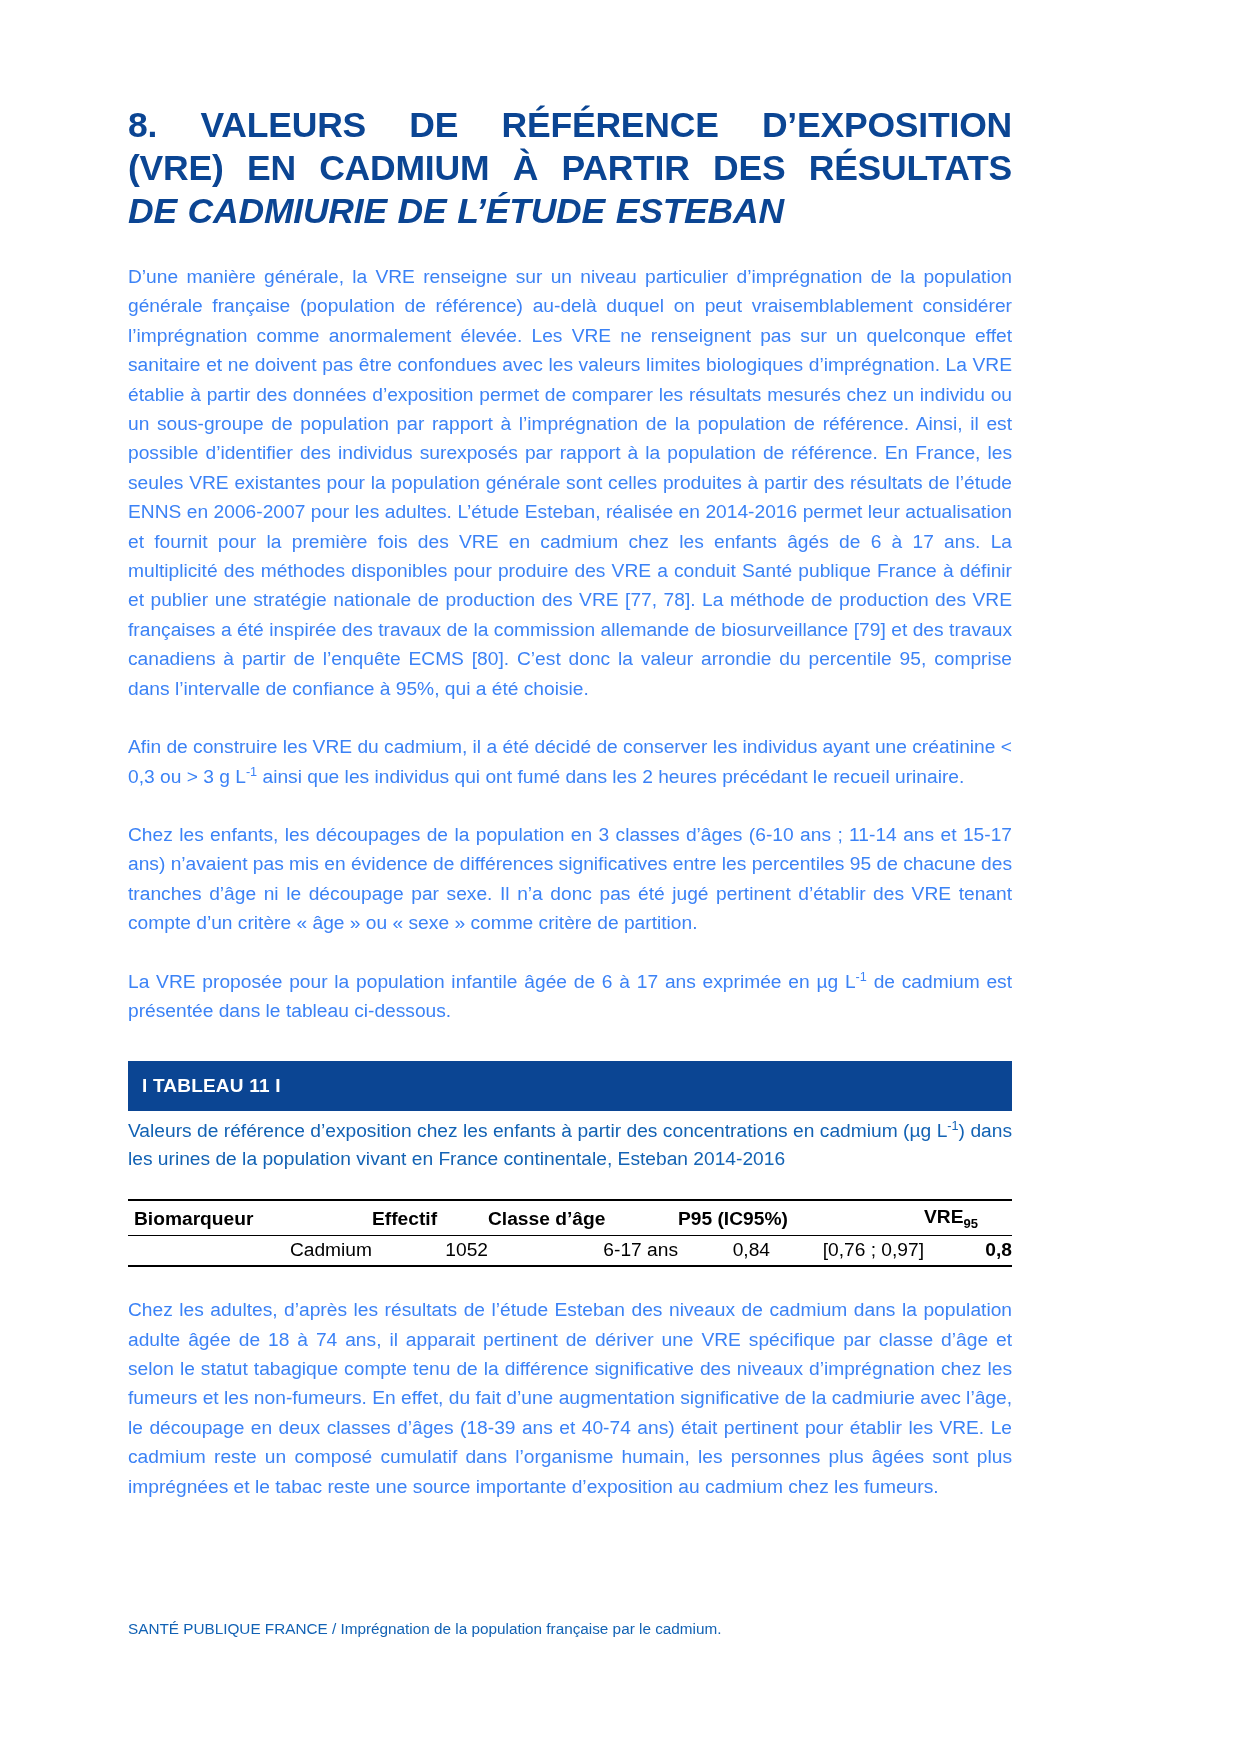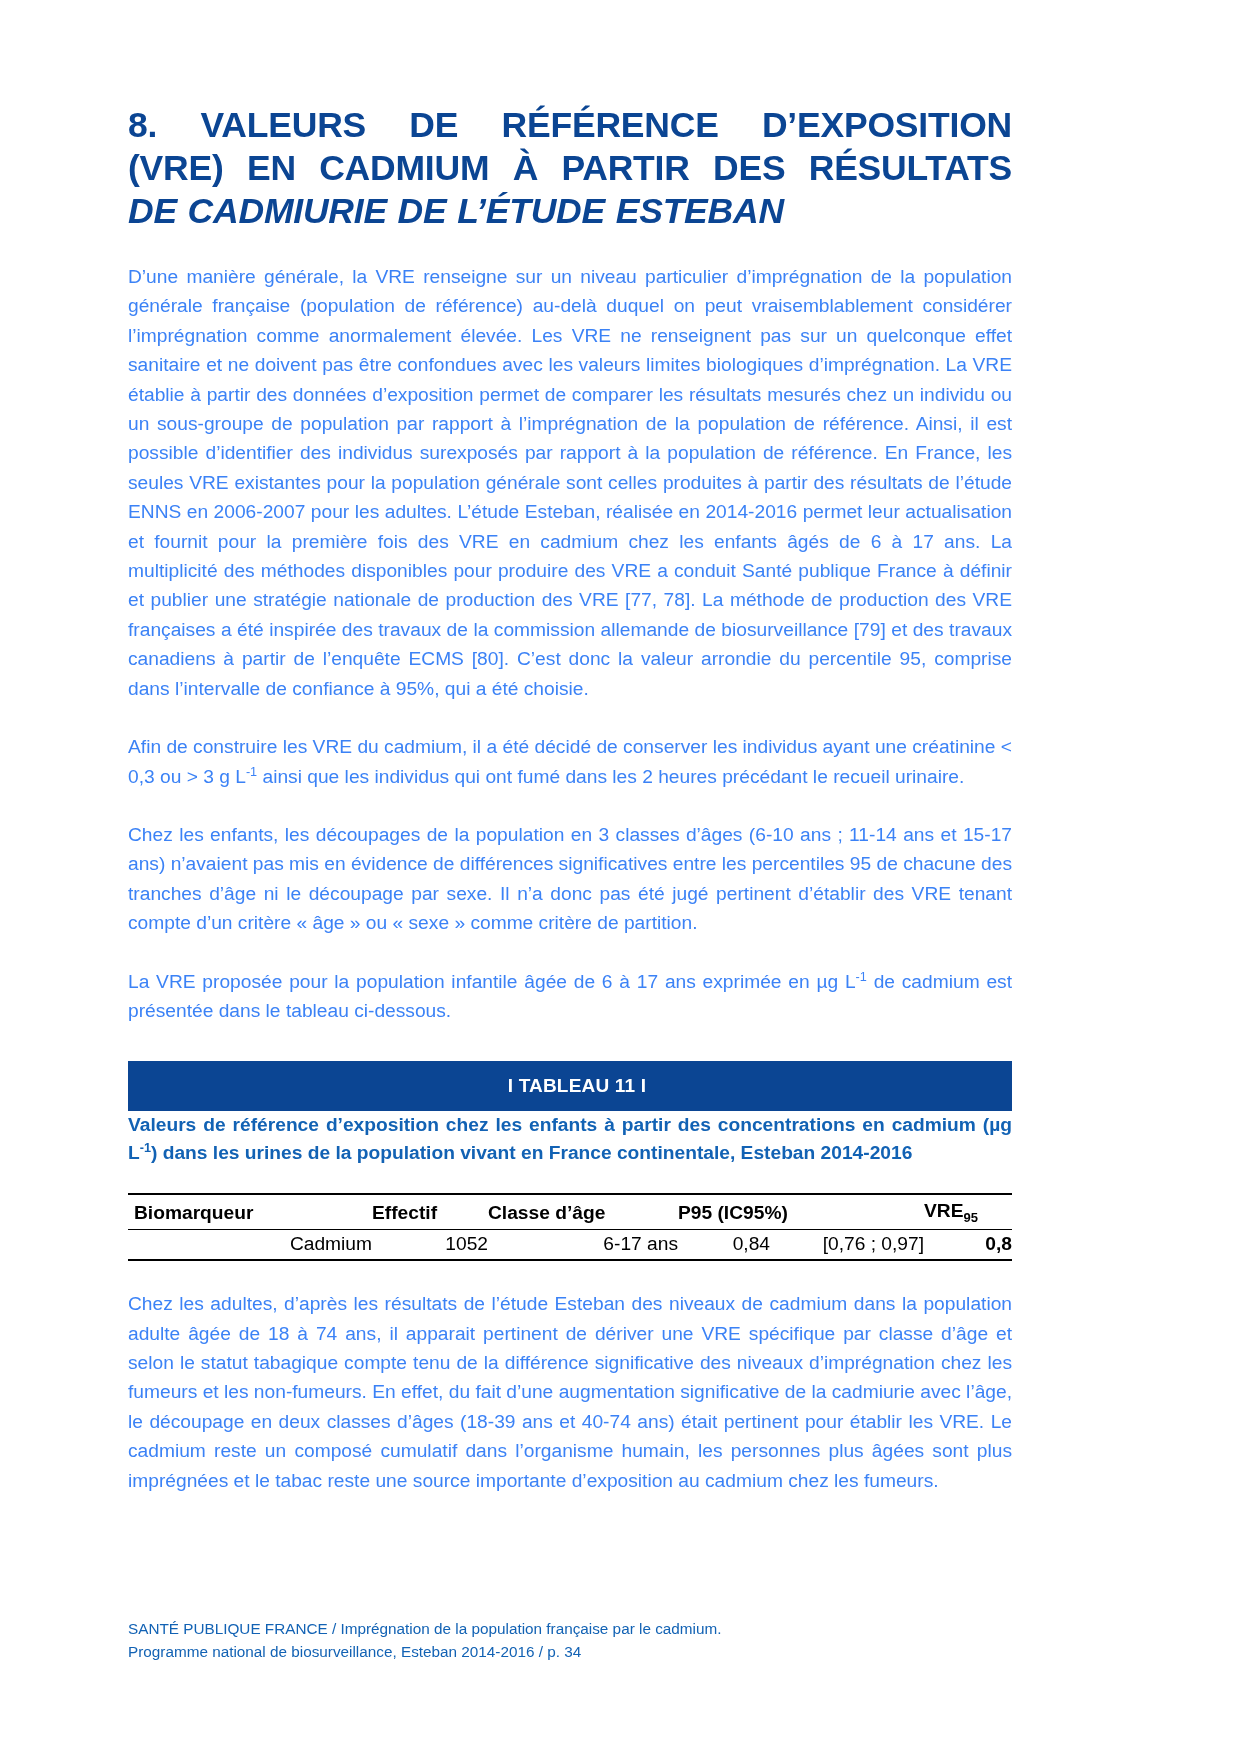--- a/index.html
+++ b/index.html
@@ -80,29 +80,28 @@
     background: #0B4593;
     color: #ffffff;
     font-weight: bold;
     font-size: 19px;
     letter-spacing: 0.2px;
     height: 50px;
     line-height: 50px;
     padding-left: 14px;
     box-sizing: border-box;
     width: 884px;
-    text-align: center;
   }
   .tableau-caption {
     color: #1262B4;
-    font-weight: bold;
+    font-weight: normal;
     font-size: 19.2px;
     line-height: 28px;
     text-align: justify;
-    margin-top: 0;
+    margin-top: 6px;
     width: 884px;
   }
 
   table.data {
     border-collapse: collapse;
     width: 884px;
     margin-top: 26px;
     font-size: 19.2px;
   }
   table.data th {
@@ -197,15 +196,14 @@
     </table>
 
     <div style="height:28px"></div>
 
     <p class="body">Chez les adultes, d’après les résultats de l’étude Esteban des niveaux de cadmium dans la population adulte âgée de 18 à 74 ans, il apparait pertinent de dériver une VRE spécifique par classe d’âge et selon le statut tabagique compte tenu de la différence significative des niveaux d’imprégnation chez les fumeurs et les non-fumeurs. En effet, du fait d’une augmentation significative de la cadmiurie avec l’âge, le découpage en deux classes d’âges (18-39 ans et 40-74 ans) était pertinent pour établir les VRE. Le cadmium reste un composé cumulatif dans l’organisme humain, les personnes plus âgées sont plus imprégnées et le tabac reste une source importante d’exposition au cadmium chez les fumeurs.</p>
 
   </div>
 
   <div class="footer">
     <div class="l1"><span class="caps">SANTÉ PUBLIQUE FRANCE</span><span> / Imprégnation de la population française par le cadmium.</span></div>
-    <div class="l2">Programme national de biosurveillance, Esteban 2014-2016 / p. 34</div>
   </div>
 </div>
 
 </body></html>

